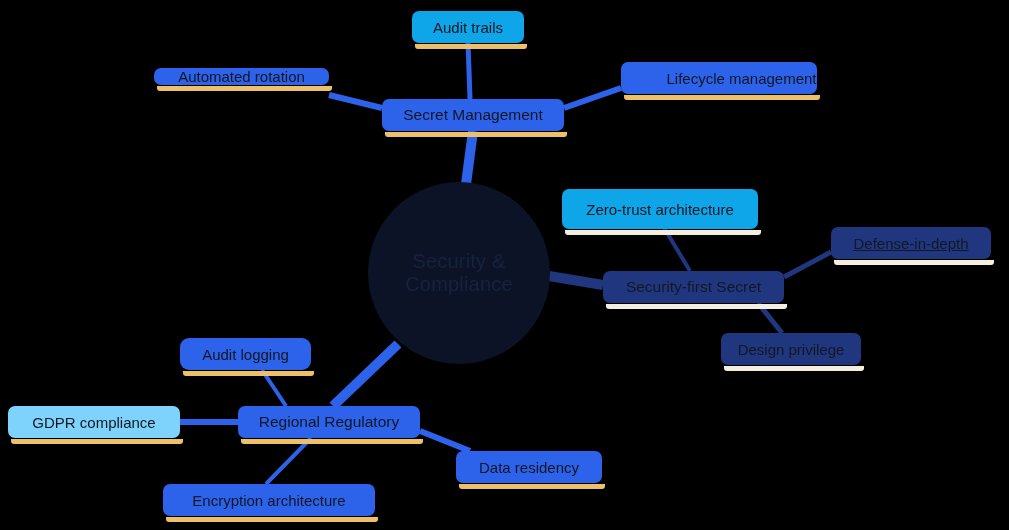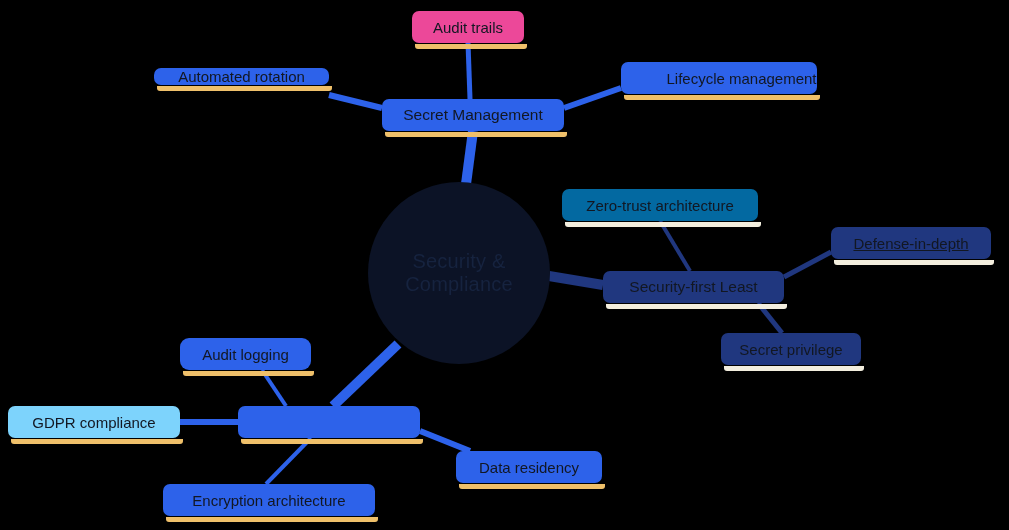--- a/index.html
+++ b/index.html
@@ -65,50 +65,51 @@
       <line x1="420" y1="431" x2="470" y2="451" stroke="#2d62ea" stroke-width="6" stroke-linecap="butt"></line>
     </svg>
   <div id="nodes">
       <div class="center-node" style="left: 368px; top: 182px; width: 182px; height: 182px; background: rgb(12, 19, 38); color: rgb(22, 35, 63);">
         <span>Security &amp; Compliance</span>
       </div>
       <div class="node lvl1" style="left: 382px; top: 99px; width: 182px; height: 32px; background: rgb(45, 98, 234); color: rgb(18, 23, 34);">
         <span class="shadowbar" style="width: 182px; background: rgb(239, 192, 106);"></span>
         <span>Secret Management</span>
       </div>
-      <div class="node lvl2" style="left: 412px; top: 11px; width: 112px; height: 32px; background: #ec4899; color: rgb(18, 23, 34);">
+      <div class="node lvl2" style="left: 412px; top: 11px; width: 112px; height: 32px; background: #0ea5e9; color: rgb(18, 23, 34);">
         <span class="shadowbar" style="width: 112px; background: rgb(239, 192, 106);"></span>
         <span>Audit trails</span>
       </div>
       <div class="node lvl2" style="left: 154px; top: 68px; width: 175px; height: 17px; background: rgb(45, 98, 234); color: rgb(18, 23, 34);">
         <span class="shadowbar" style="width: 175px; background: rgb(239, 192, 106);"></span>
         <span>Automated rotation</span>
       </div>
       <div class="node lvl2" style="left: 621px; top: 62px; width: 196px; height: 32px; background: rgb(45, 98, 234); color: rgb(18, 23, 34); padding-left: 45px;">
         <span class="shadowbar" style="width: 196px; background: rgb(239, 192, 106);"></span>
         <span>Lifecycle management</span>
       </div>
       <div class="node lvl1" style="left: 603px; top: 271px; width: 181px; height: 32px; background: rgb(32, 55, 127); color: rgb(18, 23, 34);">
         <span class="shadowbar" style="width: 181px; background: rgb(243, 238, 222);"></span>
-        <span>Security-first Least</span>
+        <span>Security-first Secret</span>
       </div>
-      <div class="node lvl2" style="left: 562px; top: 189px; width: 196px; height: 32px; background: #0369a1; color: rgb(18, 23, 34);">
+      <div class="node lvl2" style="left: 562px; top: 189px; width: 196px; height: 40px; background: #0ea5e9; color: rgb(18, 23, 34);">
         <span class="shadowbar" style="width: 196px; background: rgb(243, 238, 222);"></span>
         <span>Zero-trust architecture</span>
       </div>
       <div class="node lvl2" style="left: 831px; top: 227px; width: 160px; height: 32px; background: rgb(32, 55, 127); color: rgb(18, 23, 34); text-decoration: underline;">
         <span class="shadowbar" style="width: 160px; background: rgb(243, 238, 222);"></span>
         <span>Defense-in-depth</span>
       </div>
       <div class="node lvl2" style="left: 721px; top: 333px; width: 140px; height: 32px; background: rgb(32, 55, 127); color: rgb(18, 23, 34);">
         <span class="shadowbar" style="width: 140px; background: rgb(243, 238, 222);"></span>
-        <span>Secret privilege</span>
+        <span>Design privilege</span>
       </div>
       <div class="node lvl1" style="left: 238px; top: 406px; width: 182px; height: 32px; background: rgb(45, 98, 234); color: rgb(18, 23, 34);">
         <span class="shadowbar" style="width: 182px; background: rgb(239, 192, 106);"></span>
+        <span>Regional Regulatory</span>
       </div>
       <div class="node lvl2" style="left: 180px; top: 338px; width: 131px; height: 32px; background: rgb(45, 98, 234); color: rgb(18, 23, 34); border-radius: 9px;">
         <span class="shadowbar" style="width: 131px; background: rgb(239, 192, 106);"></span>
         <span>Audit logging</span>
       </div>
       <div class="node lvl2" style="left: 8px; top: 406px; width: 172px; height: 32px; background: #7dd3fc; color: rgb(18, 23, 34);">
         <span class="shadowbar" style="width: 172px; background: rgb(239, 192, 106);"></span>
         <span>GDPR compliance</span>
       </div>
       <div class="node lvl2" style="left: 163px; top: 484px; width: 212px; height: 32px; background: rgb(45, 98, 234); color: rgb(18, 23, 34);">

